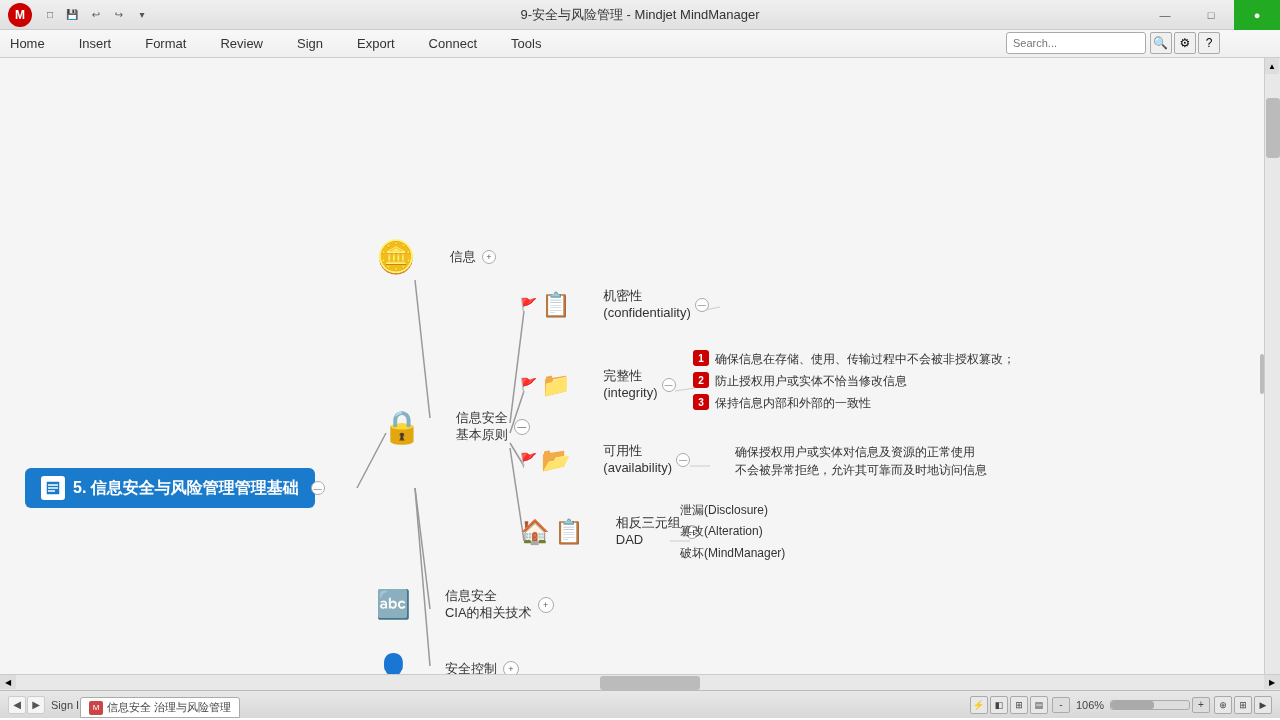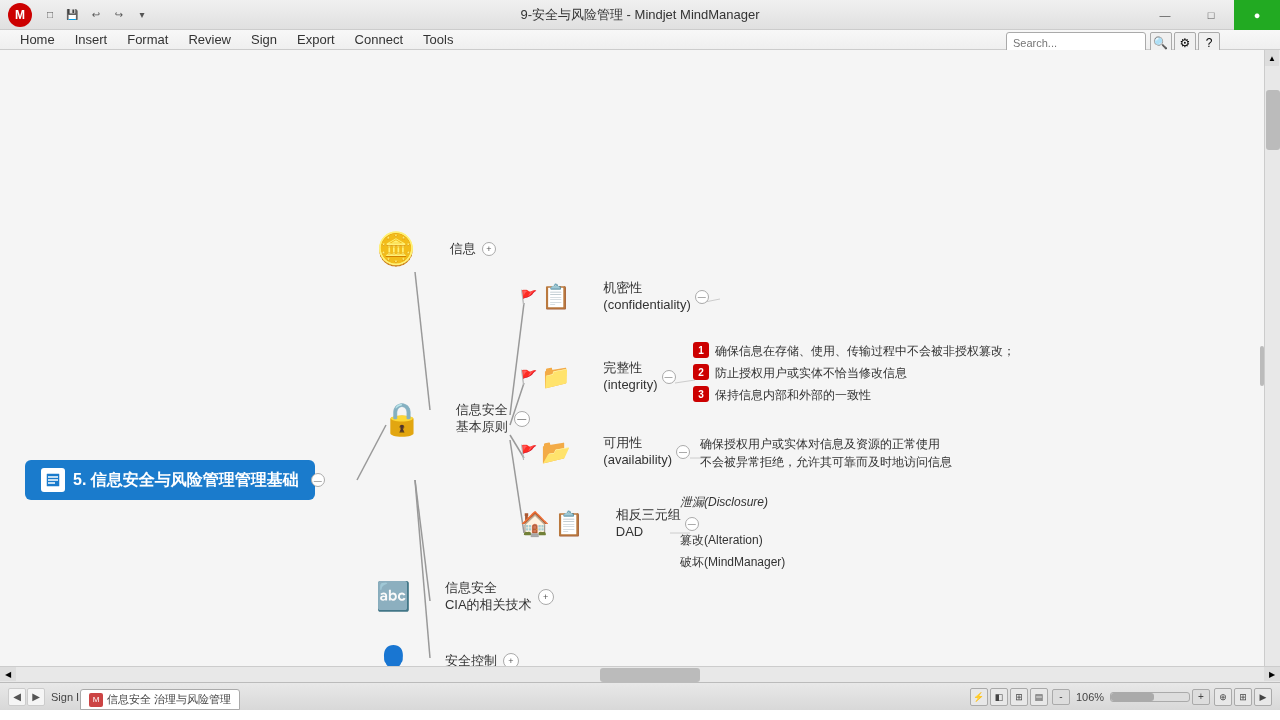--- a/index.html
+++ b/index.html
@@ -38,27 +38,26 @@
     }
     .qbtn {
       width: 20px; height: 20px;
       display: flex; align-items: center; justify-content: center;
       font-size: 10px; color: #555; cursor: pointer;
       border-radius: 2px;
     }
 
     
     #menubar {
-      height: 20px;
+      height: 28px;
       background: linear-gradient(to bottom, #f8f8f8, #efefef);
       border-bottom: 1px solid #ccc;
       display: flex;
       align-items: center;
-      padding-left: 10px;
-      gap: 0;
+      gap: 14px;
     }
     .menu-item {
       padding: 4px 10px;
       font-size: 13px;
       color: #333;
       cursor: pointer;
       border-radius: 3px;
     }
 
     
@@ -383,35 +382,35 @@
 
   <div class="node-container" style="left:520px; top:385px;">
     <div style="display:flex; align-items:center; gap:4px;">
       <span style="color:red;font-size:14px;">🚩</span>
       <div style="font-size:24px;">📂</div>
       <span class="branch-label" style="line-height:1.3;">可用性<br>(availability)</span>
       <div style="width:14px;height:14px;border:1px solid #aaa;border-radius:50%;background:white;display:flex;align-items:center;justify-content:center;font-size:8px;cursor:pointer;color:#555;">—</div>
     </div>
   </div>
 
-  <div class="text-node" style="left:700px; top:385px;">
+  <div class="text-node" style="left:735px; top:385px;">
     <span>确保授权用户或实体对信息及资源的正常使用<br>不会被异常拒绝，允许其可靠而及时地访问信息</span>
   </div>
 
   <div class="node-container" style="left:520px; top:457px;">
     <div style="display:flex; align-items:center; gap:4px;">
       <div style="font-size:24px;">🏠</div>
       <span style="font-size:24px;">📋</span>
       <span class="branch-label" style="line-height:1.3;">相反三元组<br>DAD</span>
       <div style="width:14px;height:14px;border:1px solid #aaa;border-radius:50%;background:white;display:flex;align-items:center;justify-content:center;font-size:8px;cursor:pointer;color:#555;">—</div>
     </div>
   </div>
 
   <div class="text-node" style="left:680px; top:443px;">
-    <div style="margin-bottom:20px;font-style:italic;">泄漏(Disclosure)</div>
+    <div style="margin-bottom:3px;">泄漏(Disclosure)</div>
     <div style="margin-bottom:4px;">篡改(Alteration)</div>
     <div>破坏(MindManager)</div>
   </div>
 
   <div class="node-container" style="left:25px; top:410px;">
     <div class="node-blue">
       <div class="node-icon">
         <svg width="16" height="16" viewBox="0 0 16 16" fill="none">
           <rect x="1" y="1" width="14" height="14" rx="1" fill="#1a7bcc" stroke="white" stroke-width="1.5"></rect>
           <line x1="3" y1="5" x2="13" y2="5" stroke="white" stroke-width="1.5"></line>

